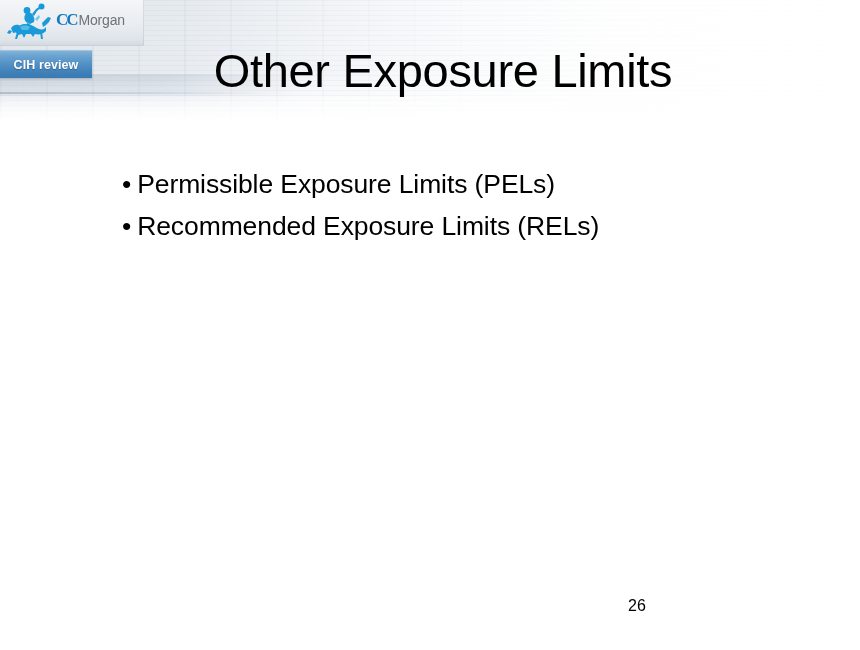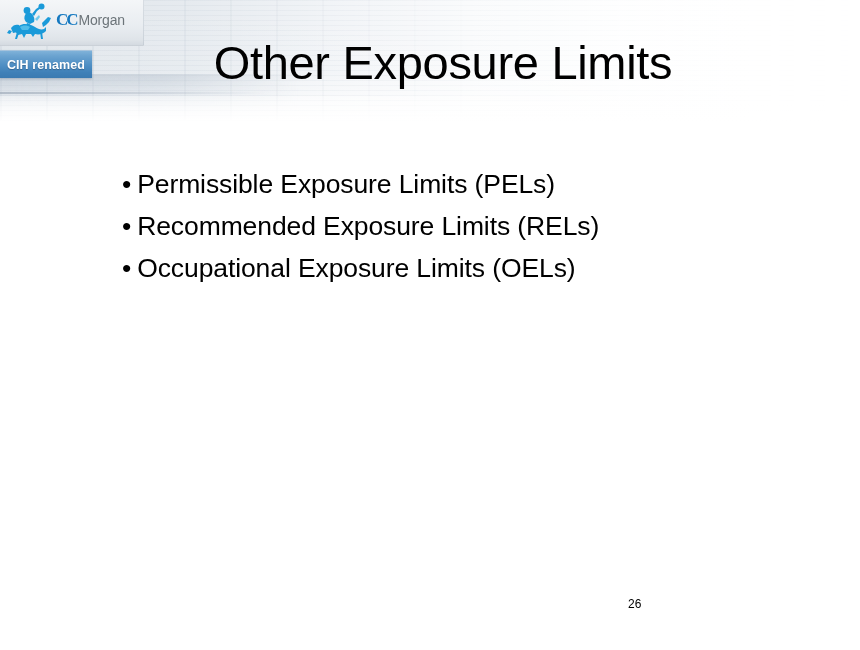--- a/index.html
+++ b/index.html
@@ -174,21 +174,21 @@
     font-weight: bold;
     color: #ffffff;
     letter-spacing: 0.1px;
     text-shadow: 0 1px 1px rgba(30,60,90,0.45);
   }
 
   
   #slide-title {
     position: absolute;
     left: 148px;
-    top: 38px;
+    top: 46px;
     width: 590px;
     text-align: center;
     font-family: "Liberation Sans", sans-serif;
     font-size: 47px;
     font-weight: normal;
     color: #000000;
     line-height: 1.05;
     letter-spacing: -0.3px;
     white-space: nowrap;
   }
@@ -229,21 +229,21 @@
     font-family: "Liberation Serif", serif;
     font-style: italic;
   }
 
   
   #page-number {
     position: absolute;
     left: 628px;
     top: 597px;
     font-family: "Liberation Sans", sans-serif;
-    font-size: 12px;
+    font-size: 16px;
     color: #000000;
   }
 </style>
 </head>
 <body>
 
 <div id="slide">
 
   <div id="header-banner">
     <div class="banner-base"></div>
@@ -283,40 +283,37 @@
           <path d="M29 16 L33 12 L34 14 L31 18 Z"></path>
         </g>
       </svg>
     </div>
     <div id="logo-wordmark">
       <span class="wm-cc">CC</span><span class="wm-morgan">Morgan</span>
     </div>
   </div>
 
   <div id="cih-tab">
-    <span id="cih-tab-label">CIH renamed</span>
+    <span id="cih-tab-label">CIH review</span>
   </div>
 
   <div id="slide-title">Other Exposure Limits</div>
 
   <div id="body-block">
 
     <div class="body-line">
       <span class="bullet-dot">•</span><span>Permissible Exposure Limits (PELs)</span>
     </div>
 
 
     <div class="body-line">
       <span class="bullet-dot">•</span><span>Recommended Exposure Limits (RELs)</span>
     </div>
 
 
-    <div class="body-line">
-      <span class="bullet-dot">•</span><span>Occupational Exposure Limits (OELs)</span>
-    </div>
 
 
 
   </div>
 
   <div id="page-number">26</div>
 
 </div>
 
 </body></html>

